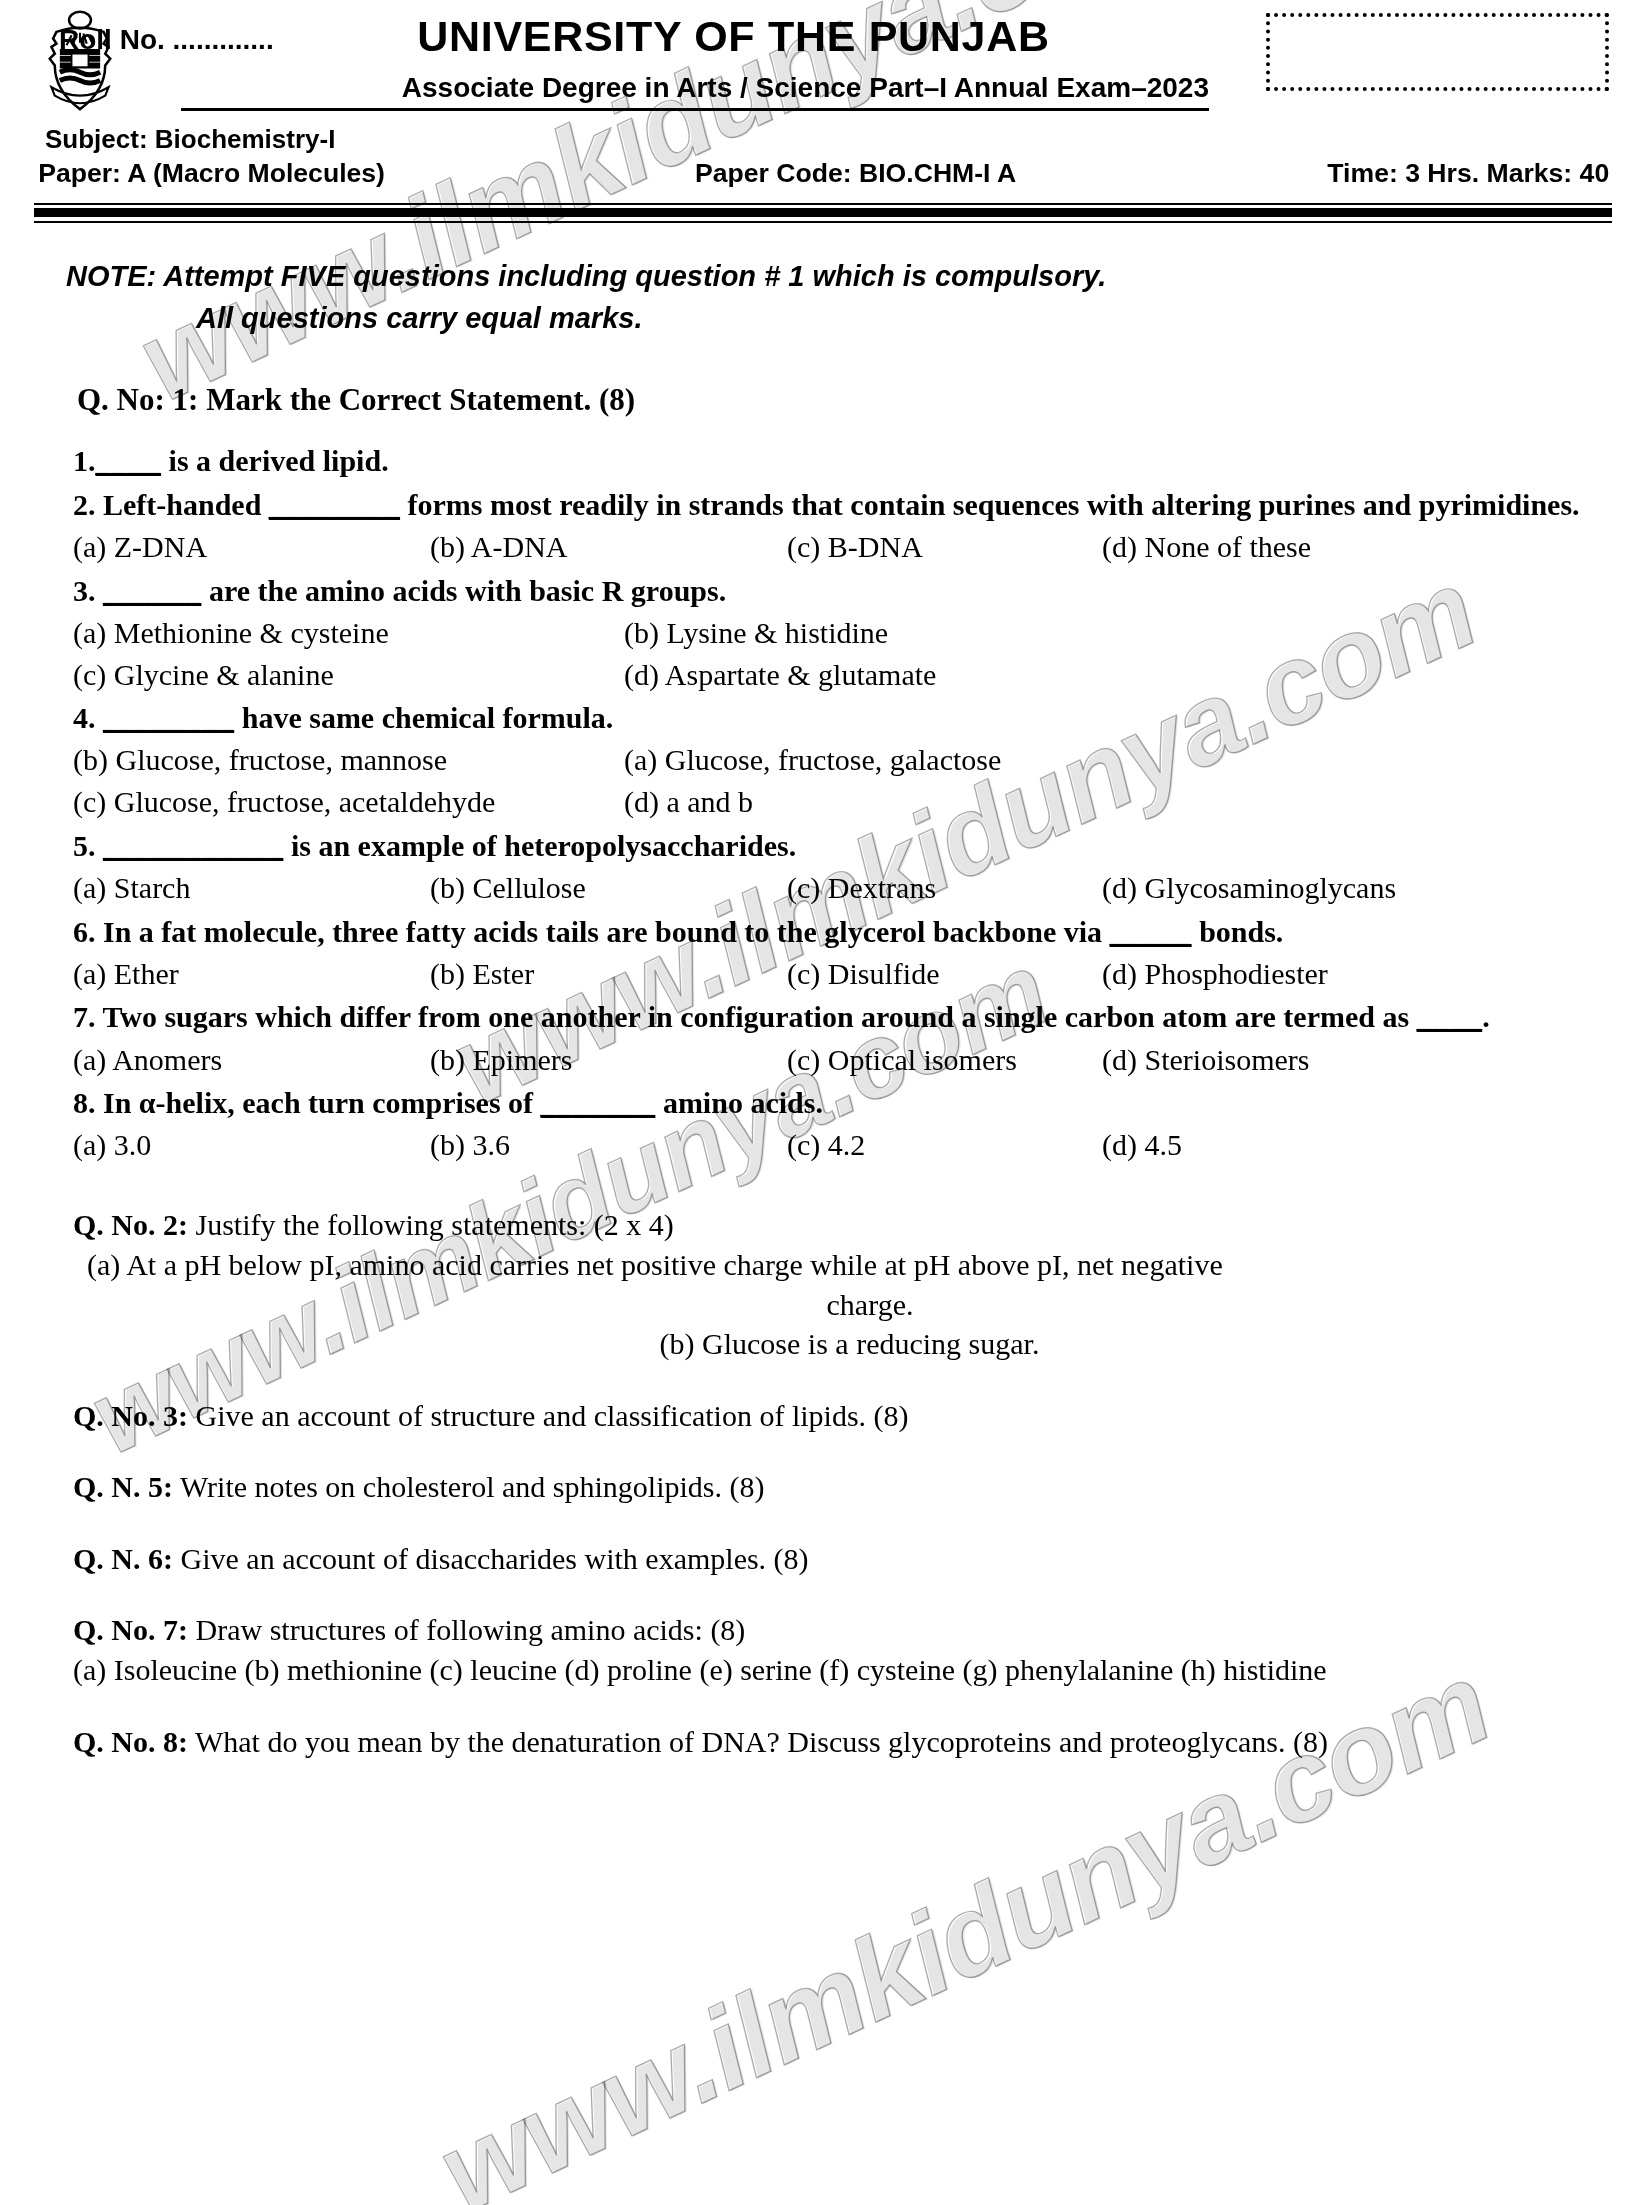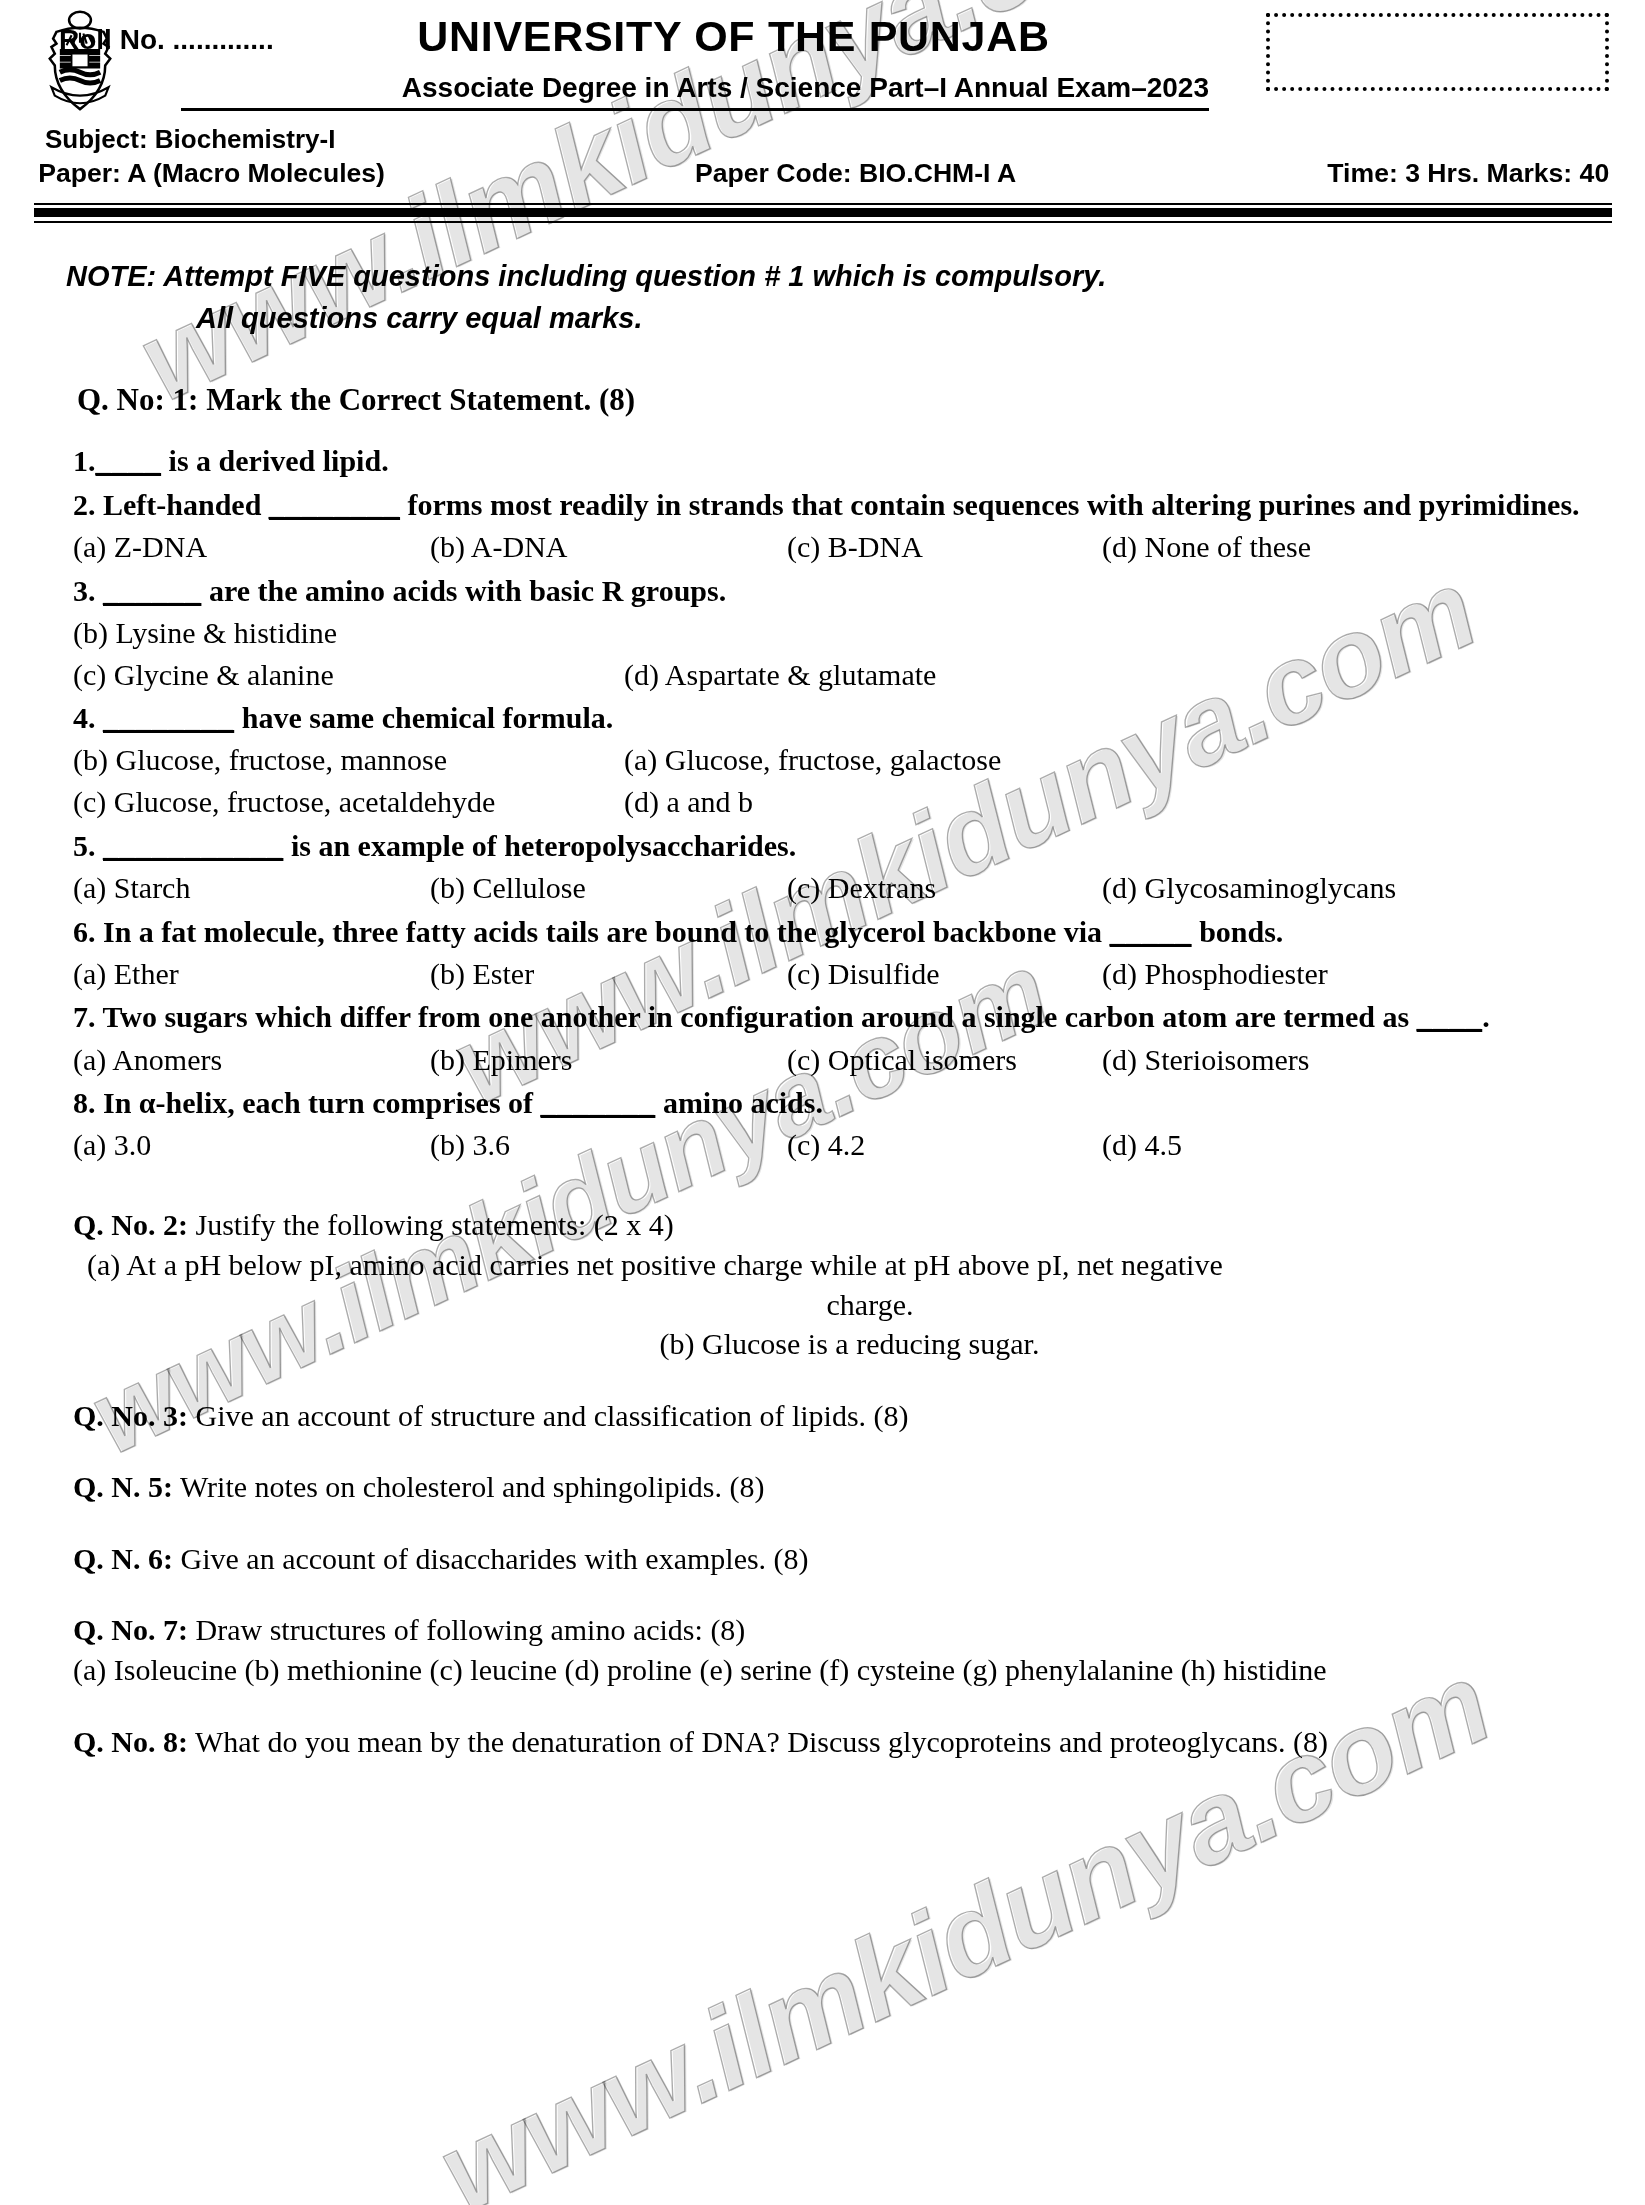--- a/index.html
+++ b/index.html
@@ -261,20 +261,21 @@
         <div class="opts four">
           <div>(a) Z-DNA</div>
           <div>(b) A-DNA</div>
           <div>(c) B-DNA</div>
           <div>(d) None of these</div>
         </div>
       </div>
       <div>
         <div class="stem"><span>3.</span><span> </span><span class="blank">______</span><span> are the amino acids with basic R groups.</span></div>
         <div class="opts two">
+          <div>(a) Methionine &amp; cysteine</div>
           <div>(b) Lysine &amp; histidine</div>
         </div>
         <div class="opts two">
           <div>(c) Glycine &amp; alanine</div>
           <div>(d) Aspartate &amp; glutamate</div>
         </div>
       </div>
       <div>
         <div class="stem"><span>4.</span><span> </span><span class="blank">________</span><span> have same chemical formula.</span></div>
         <div class="opts two">

